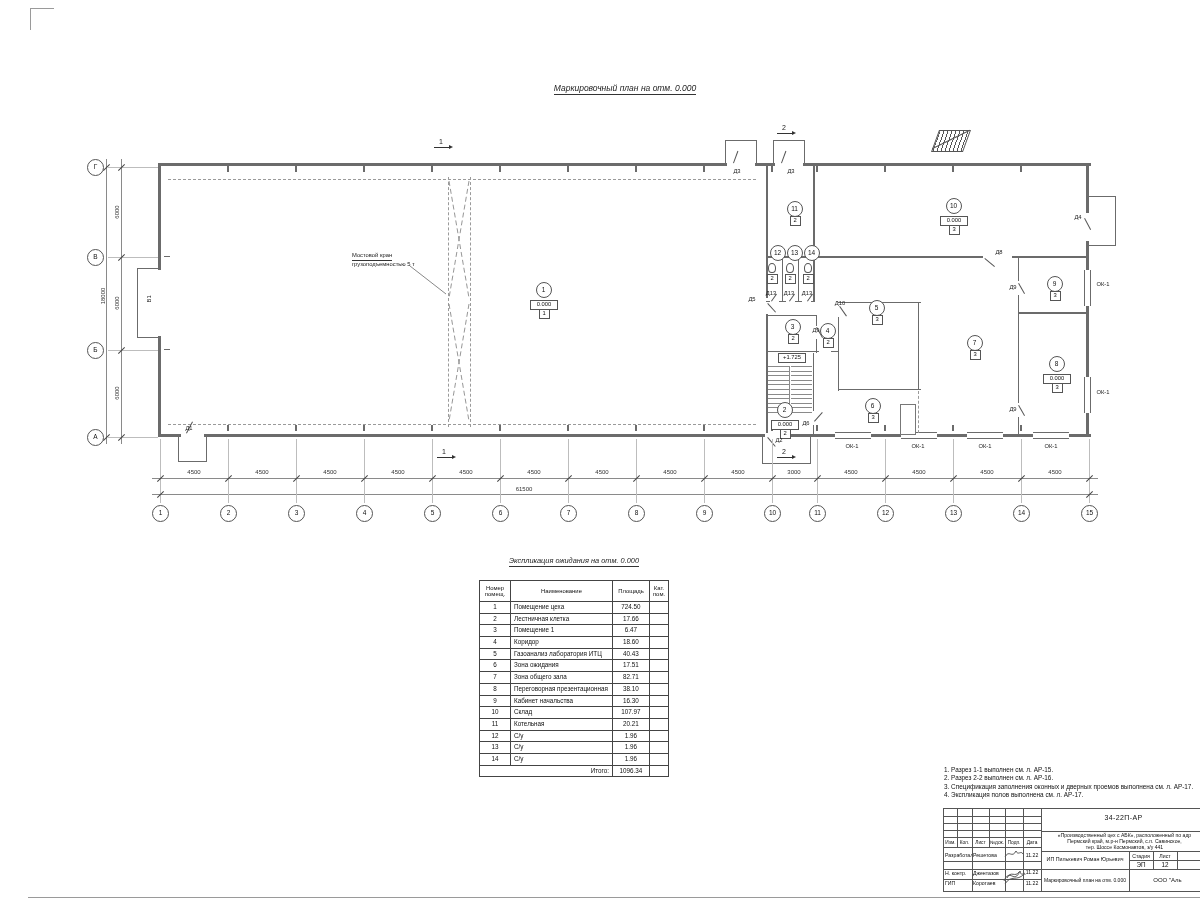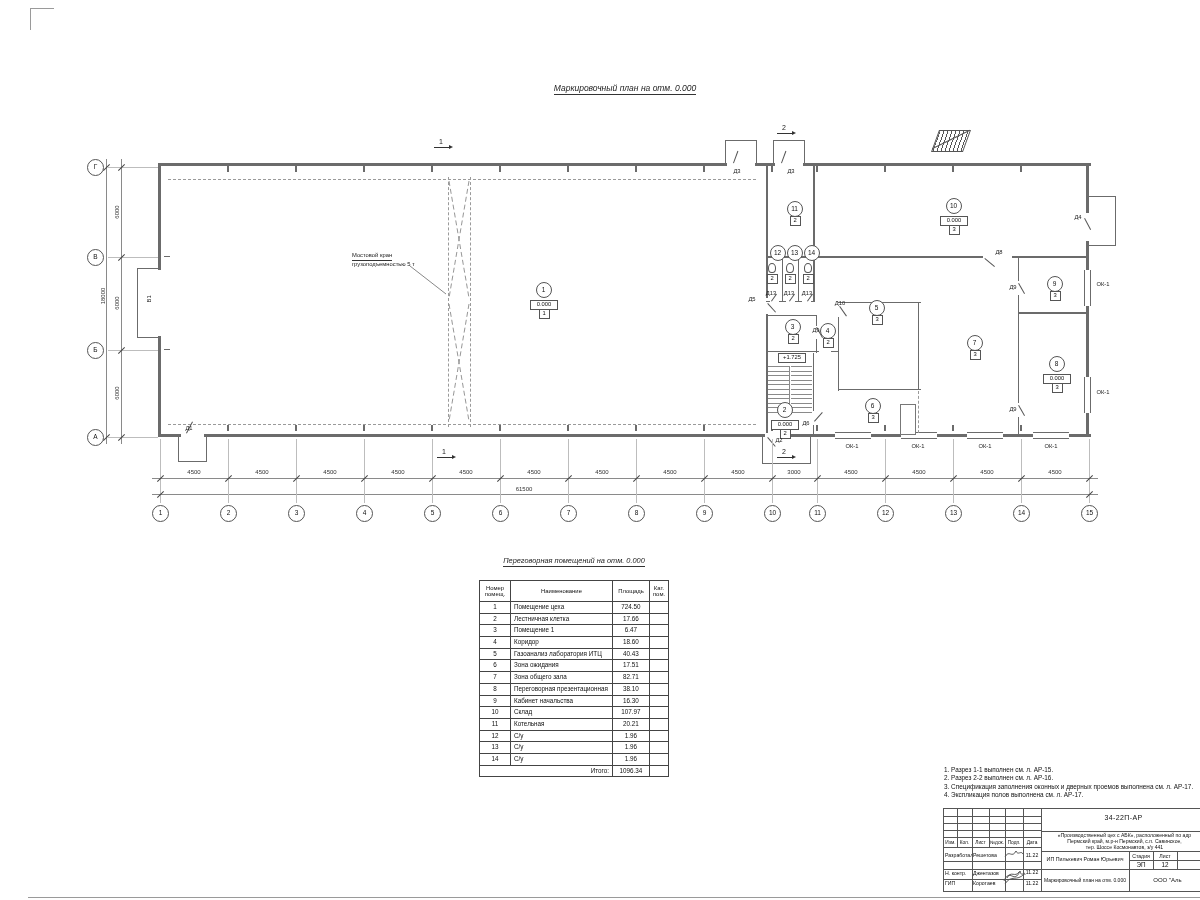--- a/index.html
+++ b/index.html
@@ -319,21 +319,21 @@
   </g>
   <line x1="410" y1="266" x2="446" y2="294" stroke="#555" stroke-width="0.7"></line>
 </svg>
 
 <div class="abs" style="left:352px;top:252px;font-size:5.8px;line-height:1.35;color:#222">
   <div style="border-bottom:0.7px solid #333;display:inline-block">Мостовой кран</div><br>
   <span>грузоподъемностью 5 т</span>
 </div>
 
 <div class="title-wrap" style="left:468px;top:556px;width:212px;font-size:7.4px">
-  <span class="title-txt">Переговорная помещений на отм. 0.000</span>
+  <span class="title-txt">Экспликация ожидания на отм. 0.000</span>
 </div>
 
 <table id="room-table" class="abs" style="left:479px;top:580px">
   <colgroup>
       <col style="width:31px">
       <col style="width:102px">
       <col style="width:37px">
       <col style="width:19px">
     </colgroup>
   <thead>

